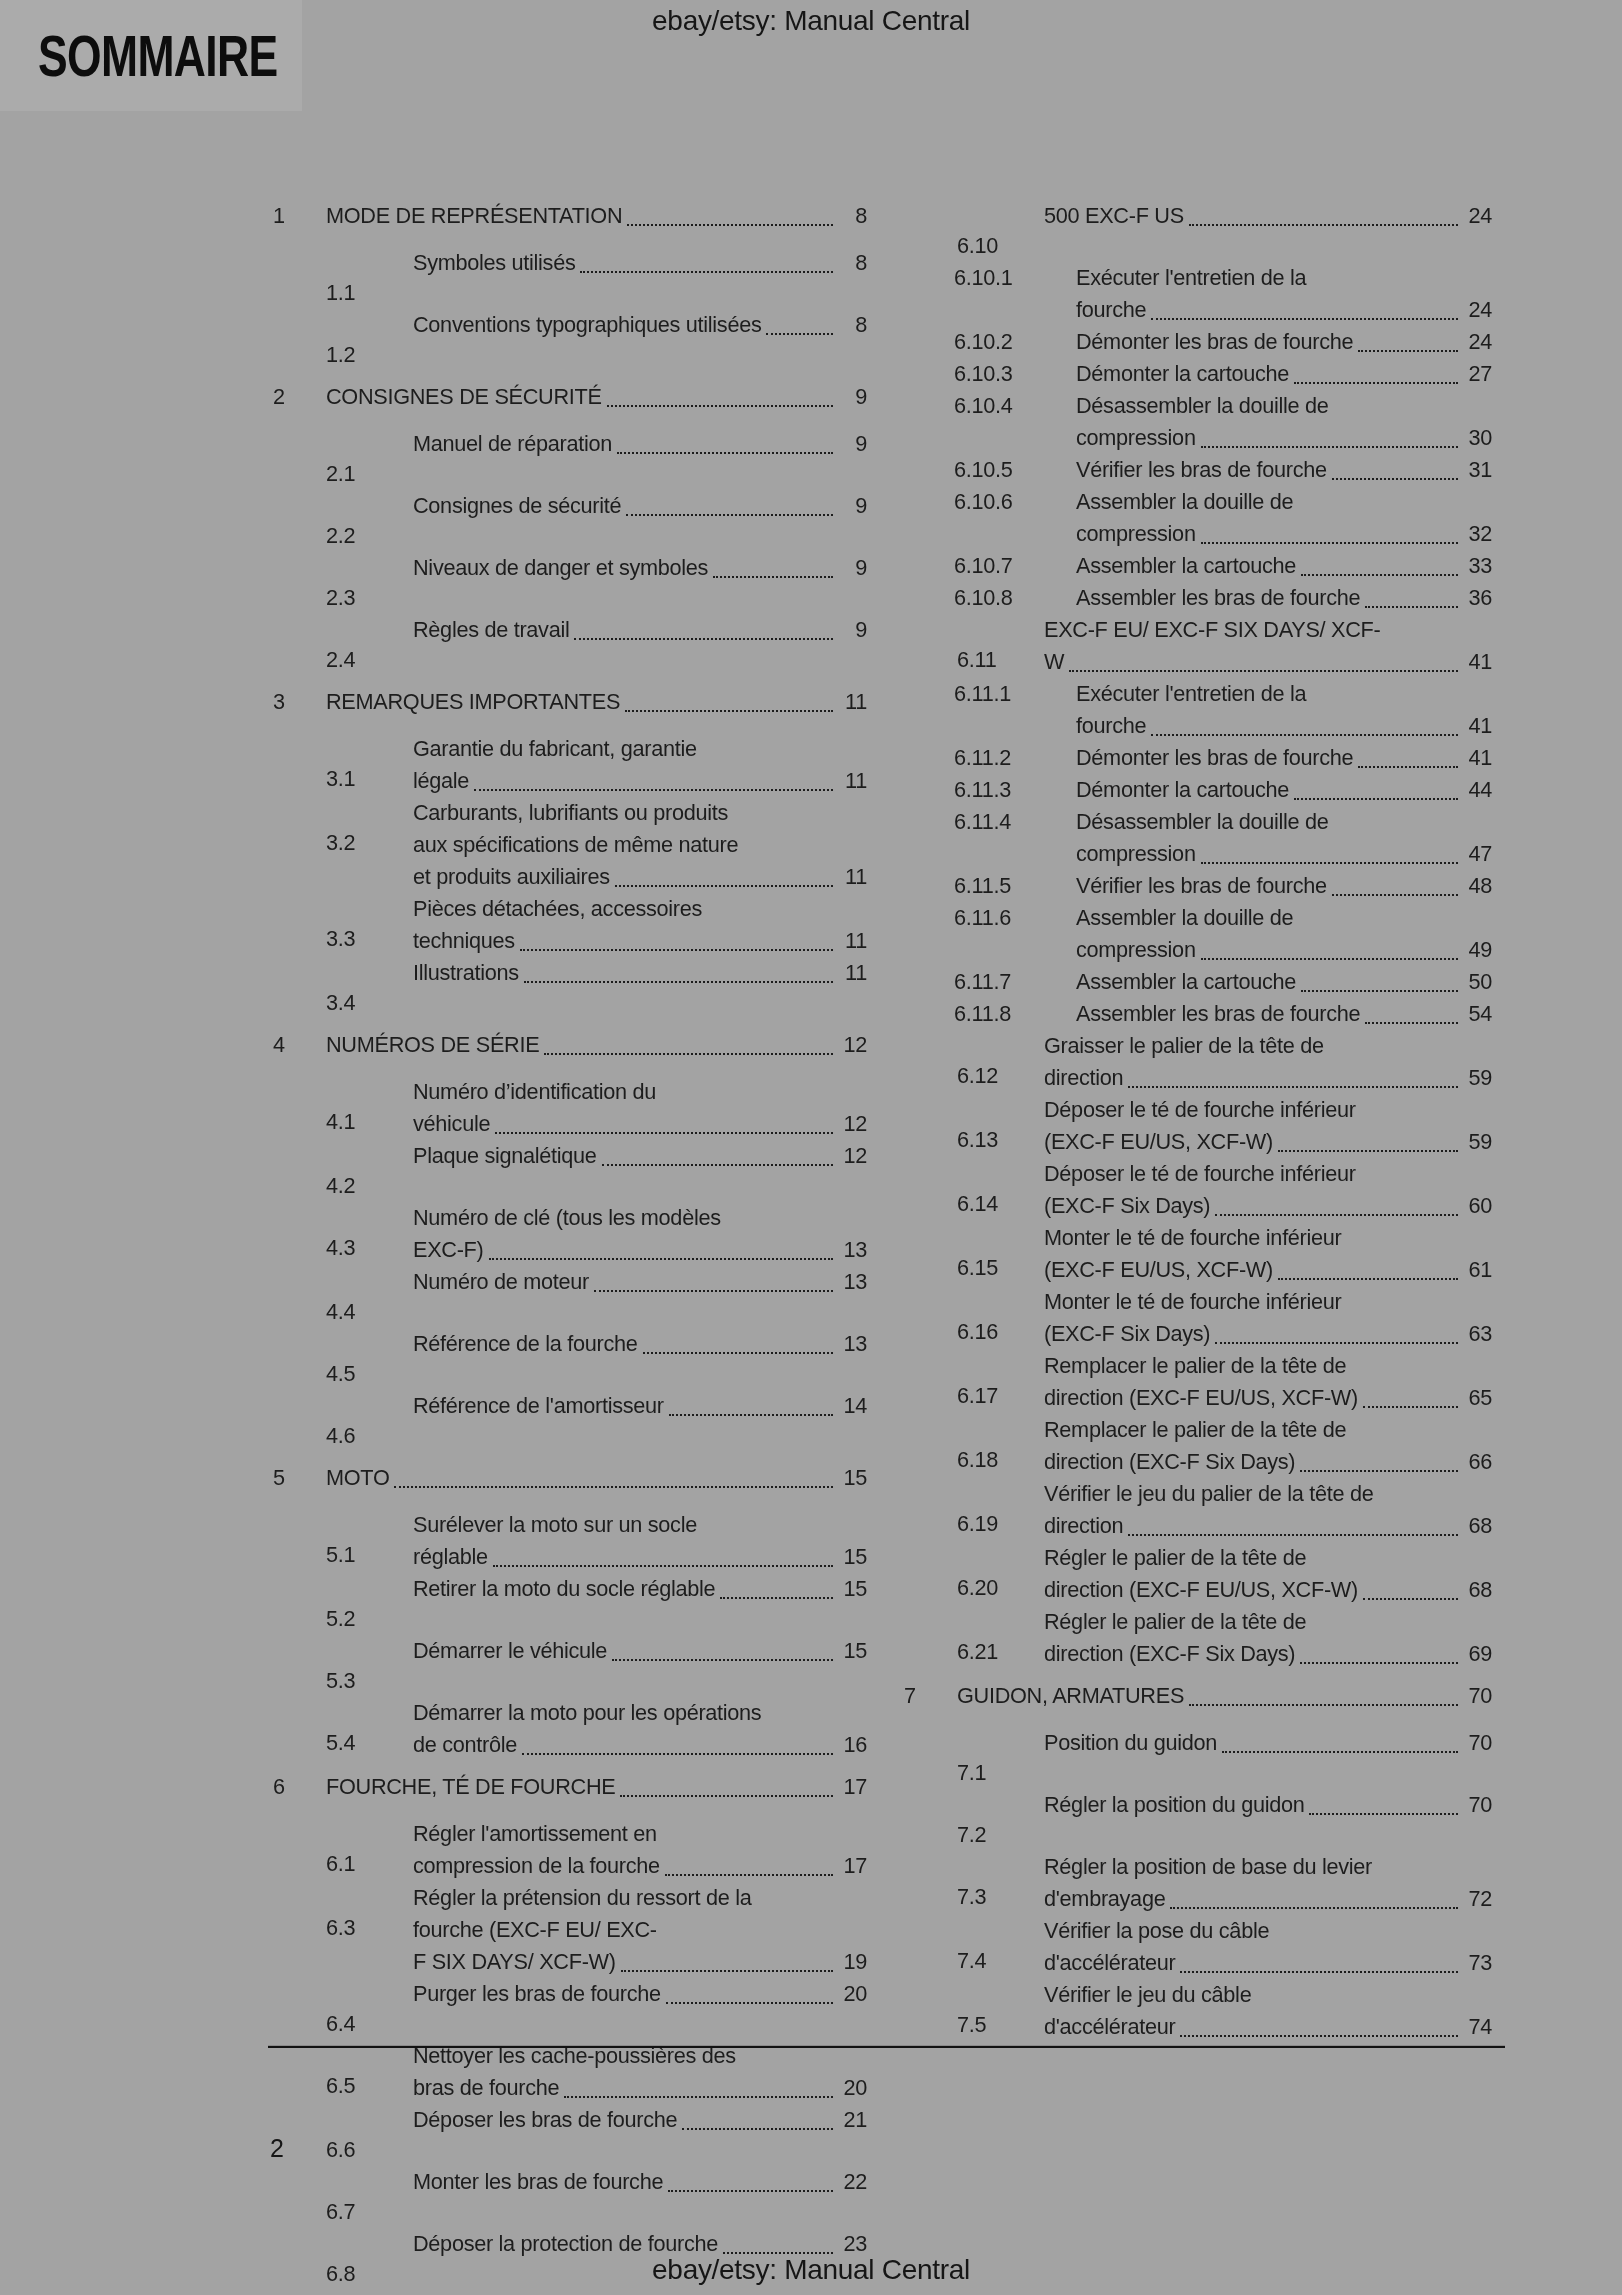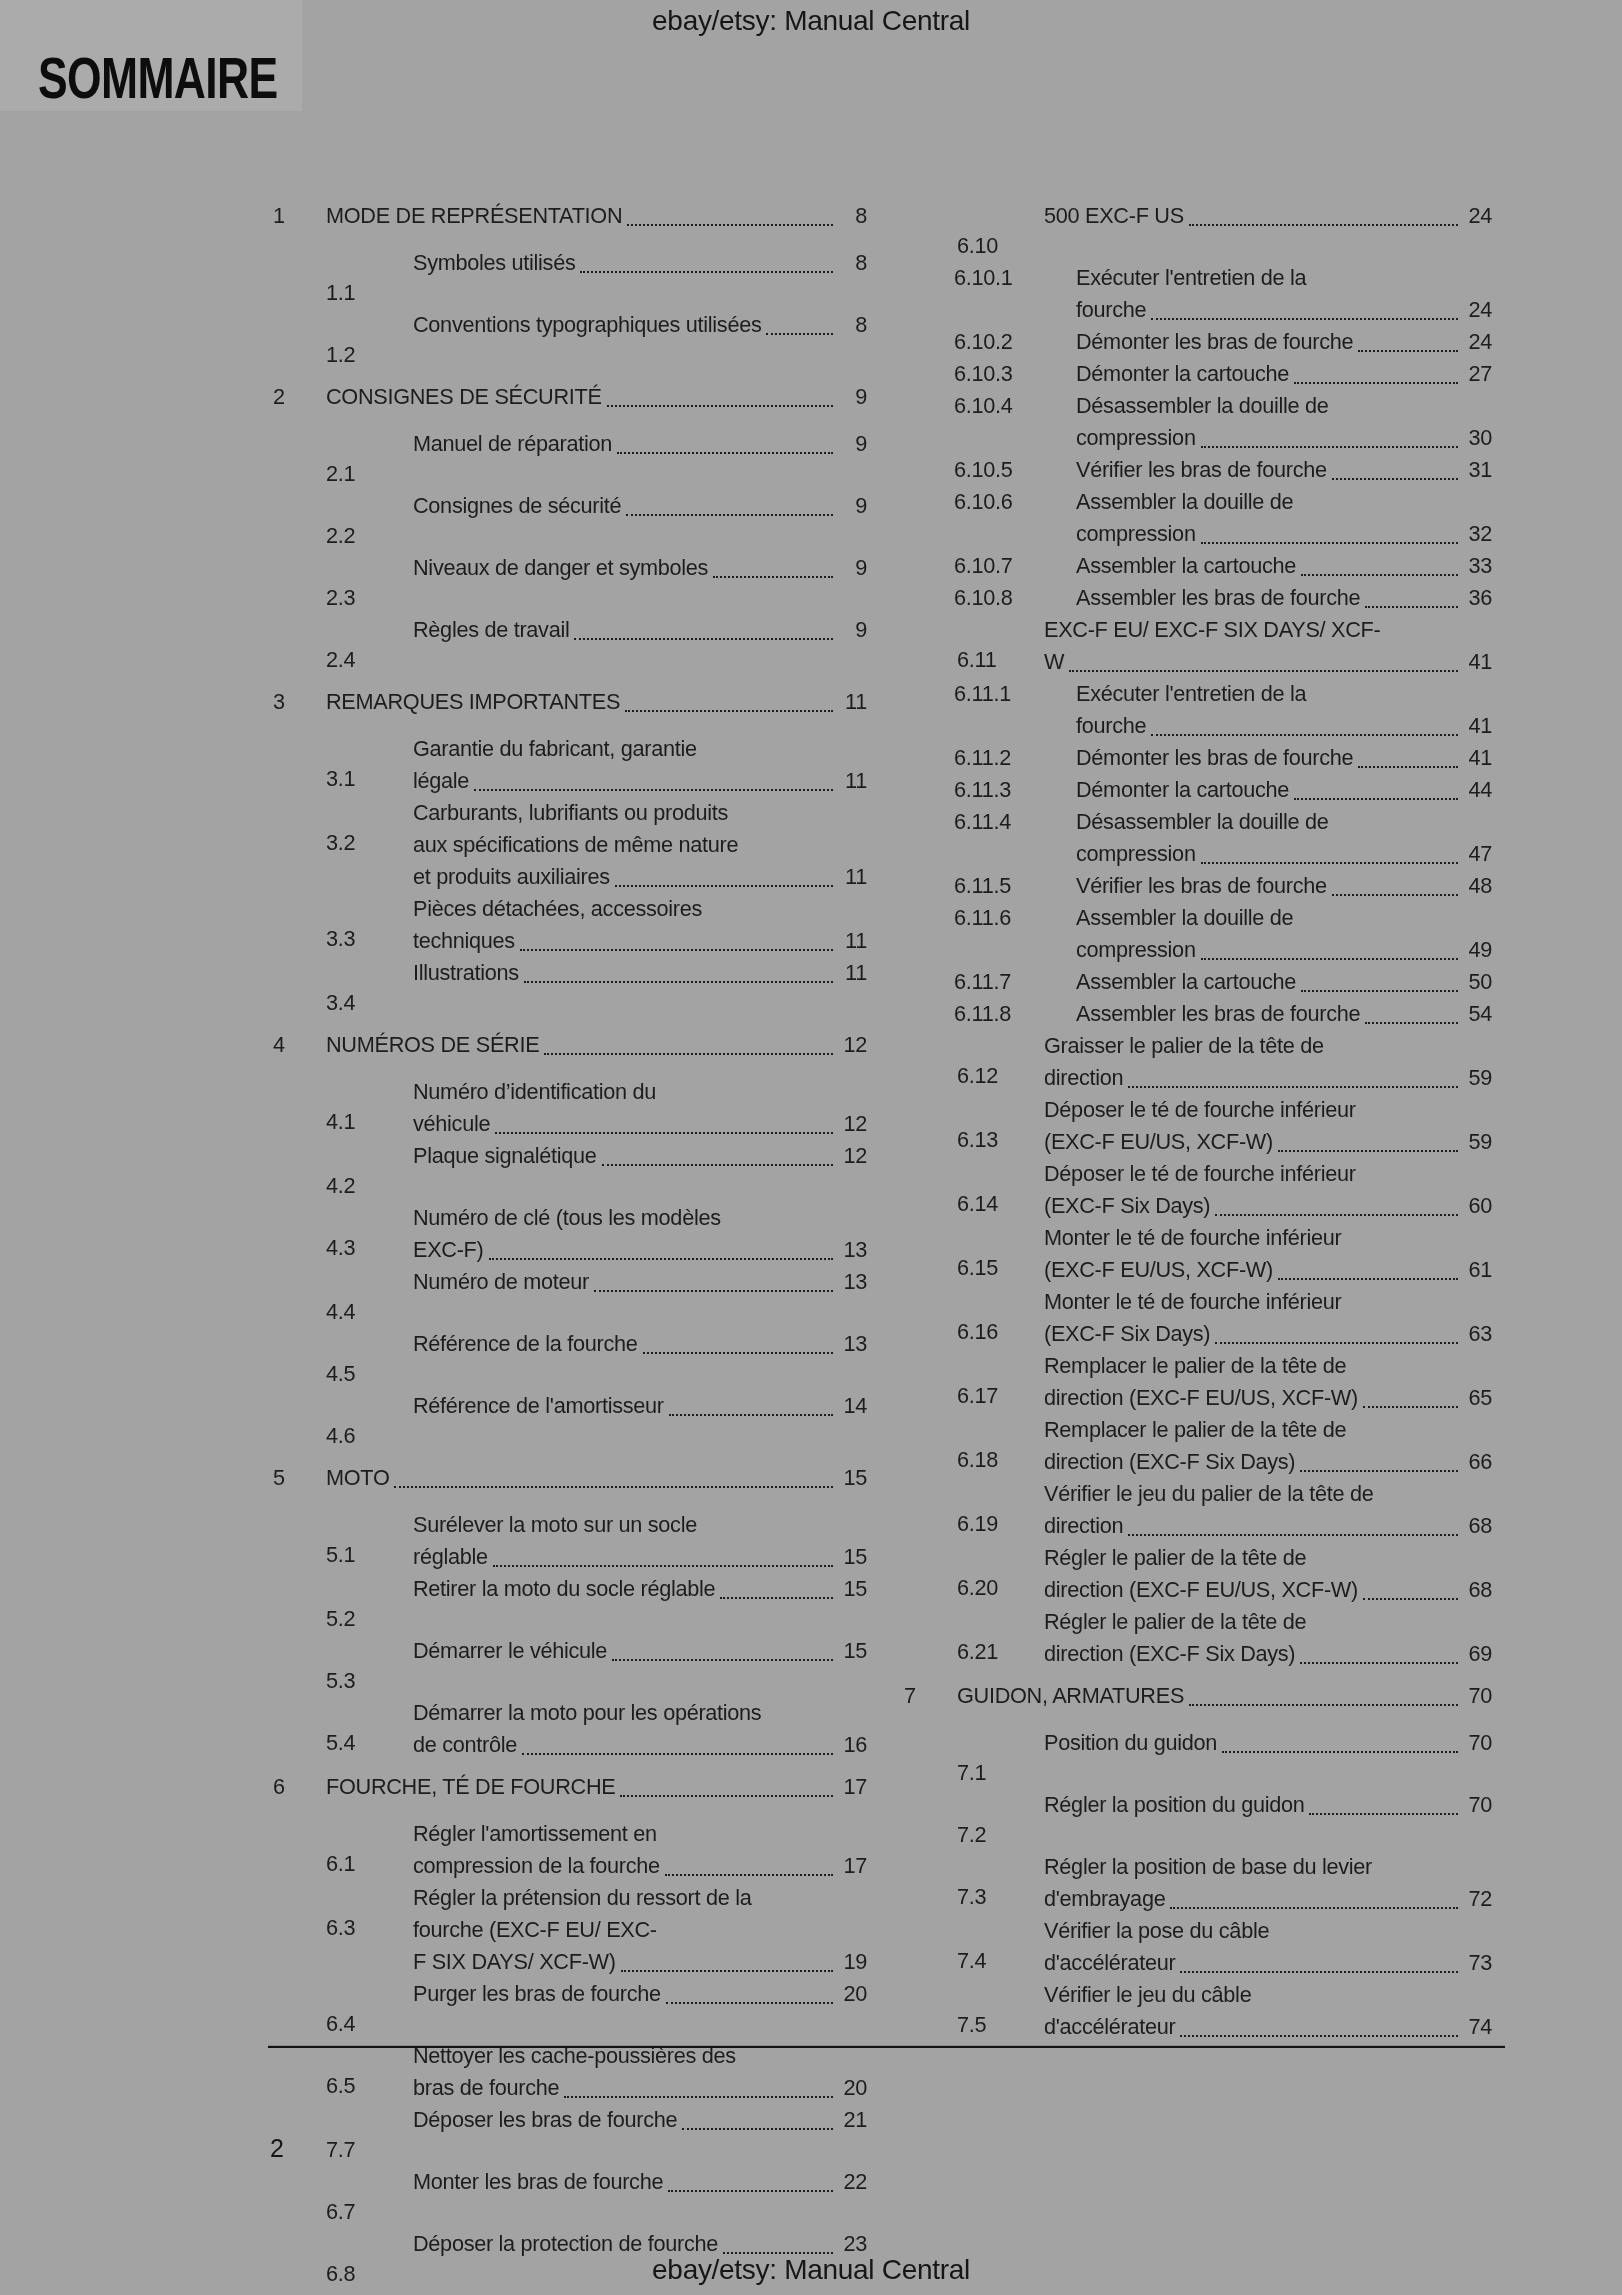--- a/index.html
+++ b/index.html
@@ -20,21 +20,21 @@
   }
   .doc-footer{
     position:absolute;top:2254px;left:0;width:100%;
     text-align:center;font-size:28px;letter-spacing:-0.3px;color:#161616;
   }
 
   
   .title-box{
     position:absolute;left:0;top:0;width:302px;height:111px;
     background:var(--box-gray,#ababab);
-    display:flex;align-items:flex-end;
+    display:flex;align-items:center;
   }
   .title-box .ttl{
     display:inline-block;
     font-size:57px;font-weight:bold;letter-spacing:-0.8px;
     transform:scaleX(0.78);transform-origin:0 50%;
     margin-left:38px;color:#0d0d0d;white-space:pre;
   }
 
   
   .toc-col{position:absolute;top:200px;}
@@ -388,21 +388,21 @@
         <span class="body">
           <div class="line">Nettoyer les cache-poussières des</div>
           <div class="lastline">
             <span class="t">bras de fourche</span>
             <span class="leader"></span>
             <span class="pg">20</span>
           </div>
         </span>
       </div>
       <div class="entry lvl2">
-        <span class="num">7.7</span>
+        <span class="num">6.6</span>
         <span class="body">
           <div class="lastline">
             <span class="t">Déposer les bras de fourche</span>
             <span class="leader"></span>
             <span class="pg">21</span>
           </div>
         </span>
       </div>
       <div class="entry lvl2">
         <span class="num">6.7</span>

